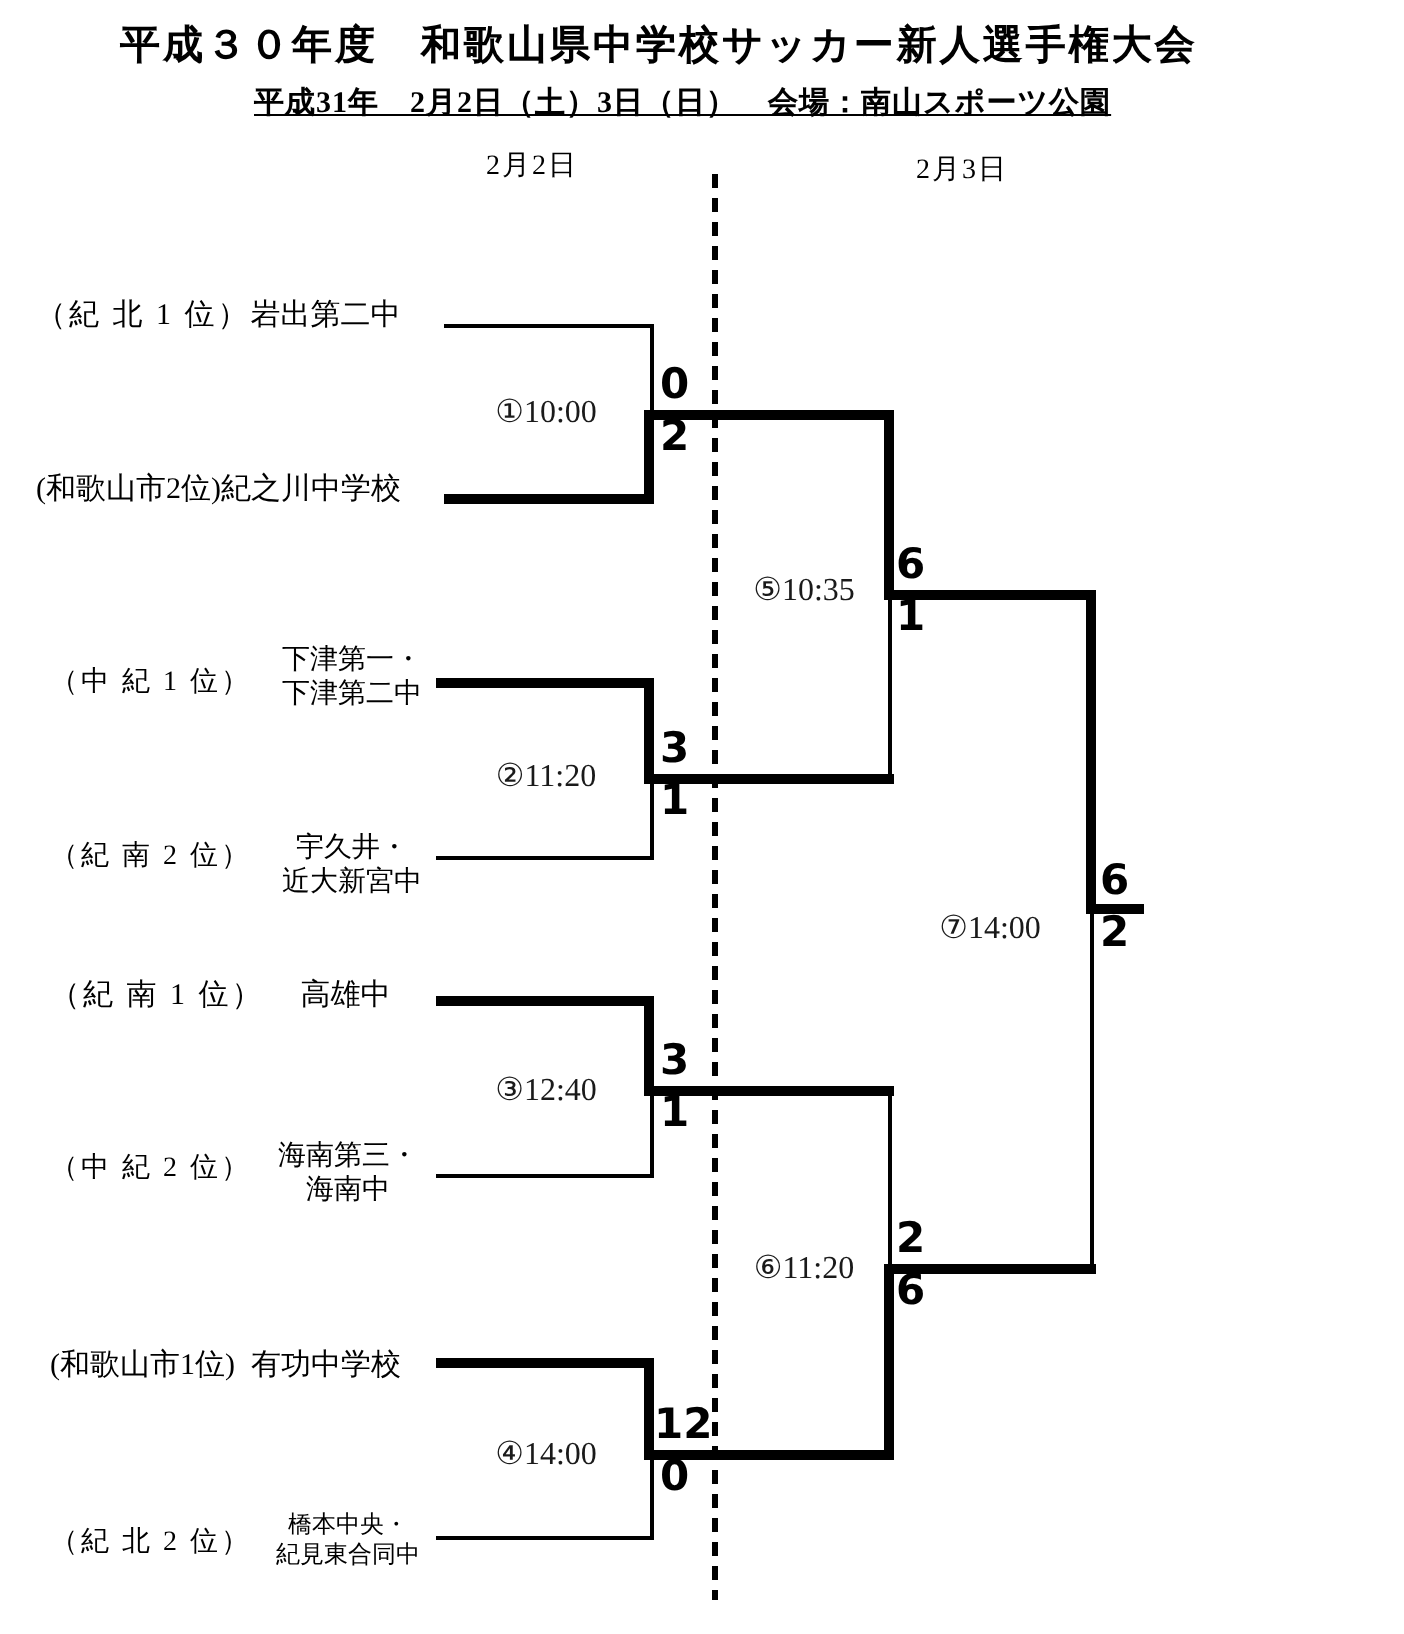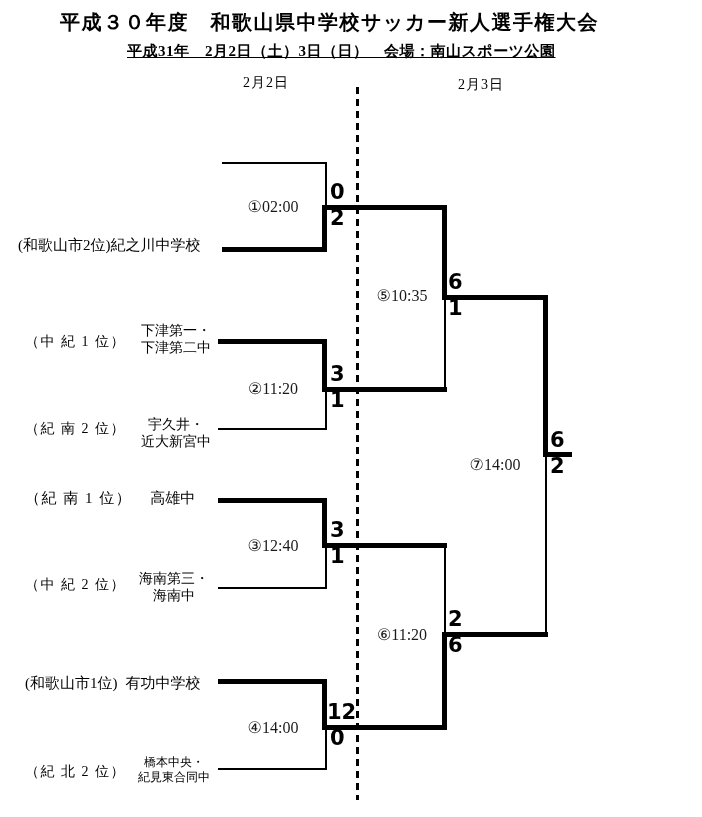--- a/index.html
+++ b/index.html
@@ -89,21 +89,21 @@
   <div class="vl" style="left:444px;top:545px;width:2px;height:91px;"></div>
   <div class="vl" style="left:442px;top:632px;width:5px;height:98px;"></div>
 
   <div class="hl" style="left:442px;top:295px;width:106px;height:5px;"></div>
   <div class="hl" style="left:442px;top:632px;width:106px;height:5px;"></div>
 
   <div class="vl" style="left:543px;top:295px;width:5px;height:162px;"></div>
   <div class="vl" style="left:545px;top:455px;width:2px;height:182px;"></div>
   <div class="hl" style="left:543px;top:452px;width:29px;height:5px;"></div>
 
-  <div class="mlabel" style="left:228px;top:198px;">①02:00</div>
+  <div class="mlabel" style="left:228px;top:198px;">①10:00</div>
   <div class="mlabel" style="left:228px;top:380px;">②11:20</div>
   <div class="mlabel" style="left:228px;top:537px;">③12:40</div>
   <div class="mlabel" style="left:228px;top:719px;">④14:00</div>
   <div class="mlabel" style="left:357px;top:287px;">⑤10:35</div>
   <div class="mlabel" style="left:357px;top:626px;">⑥11:20</div>
   <div class="mlabel" style="left:450px;top:456px;">⑦14:00</div>
 
   <div class="score" style="left:330px;top:182px;">0</div>
   <div class="score" style="left:330px;top:208px;">2</div>
   <div class="score" style="left:330px;top:364px;">3</div>
@@ -112,20 +112,23 @@
   <div class="score" style="left:330px;top:546px;">1</div>
   <div class="score" style="left:327px;top:702px;">12</div>
   <div class="score" style="left:330px;top:728px;">0</div>
   <div class="score" style="left:448px;top:272px;">6</div>
   <div class="score" style="left:448px;top:298px;">1</div>
   <div class="score" style="left:448px;top:609px;">2</div>
   <div class="score" style="left:448px;top:635px;">6</div>
   <div class="score" style="left:550px;top:430px;">6</div>
   <div class="score" style="left:550px;top:456px;">2</div>
 
+  <div class="team-row" style="left:18px;top:149px;">
+    <span class="seed">（紀 北 1 位）</span><span>岩出第二中</span>
+  </div>
 
   <div class="team-row" style="left:18px;top:236px;">
     <span>(和歌山市2位)</span><span>紀之川中学校</span>
   </div>
 
   <div class="seed-only" style="left:25px;top:334px;">（中 紀 1 位）</div>
   <div class="name2" style="left:136px;top:322px;width:80px;">
     <div>下津第一・</div>
     <div>下津第二中</div>
   </div>

